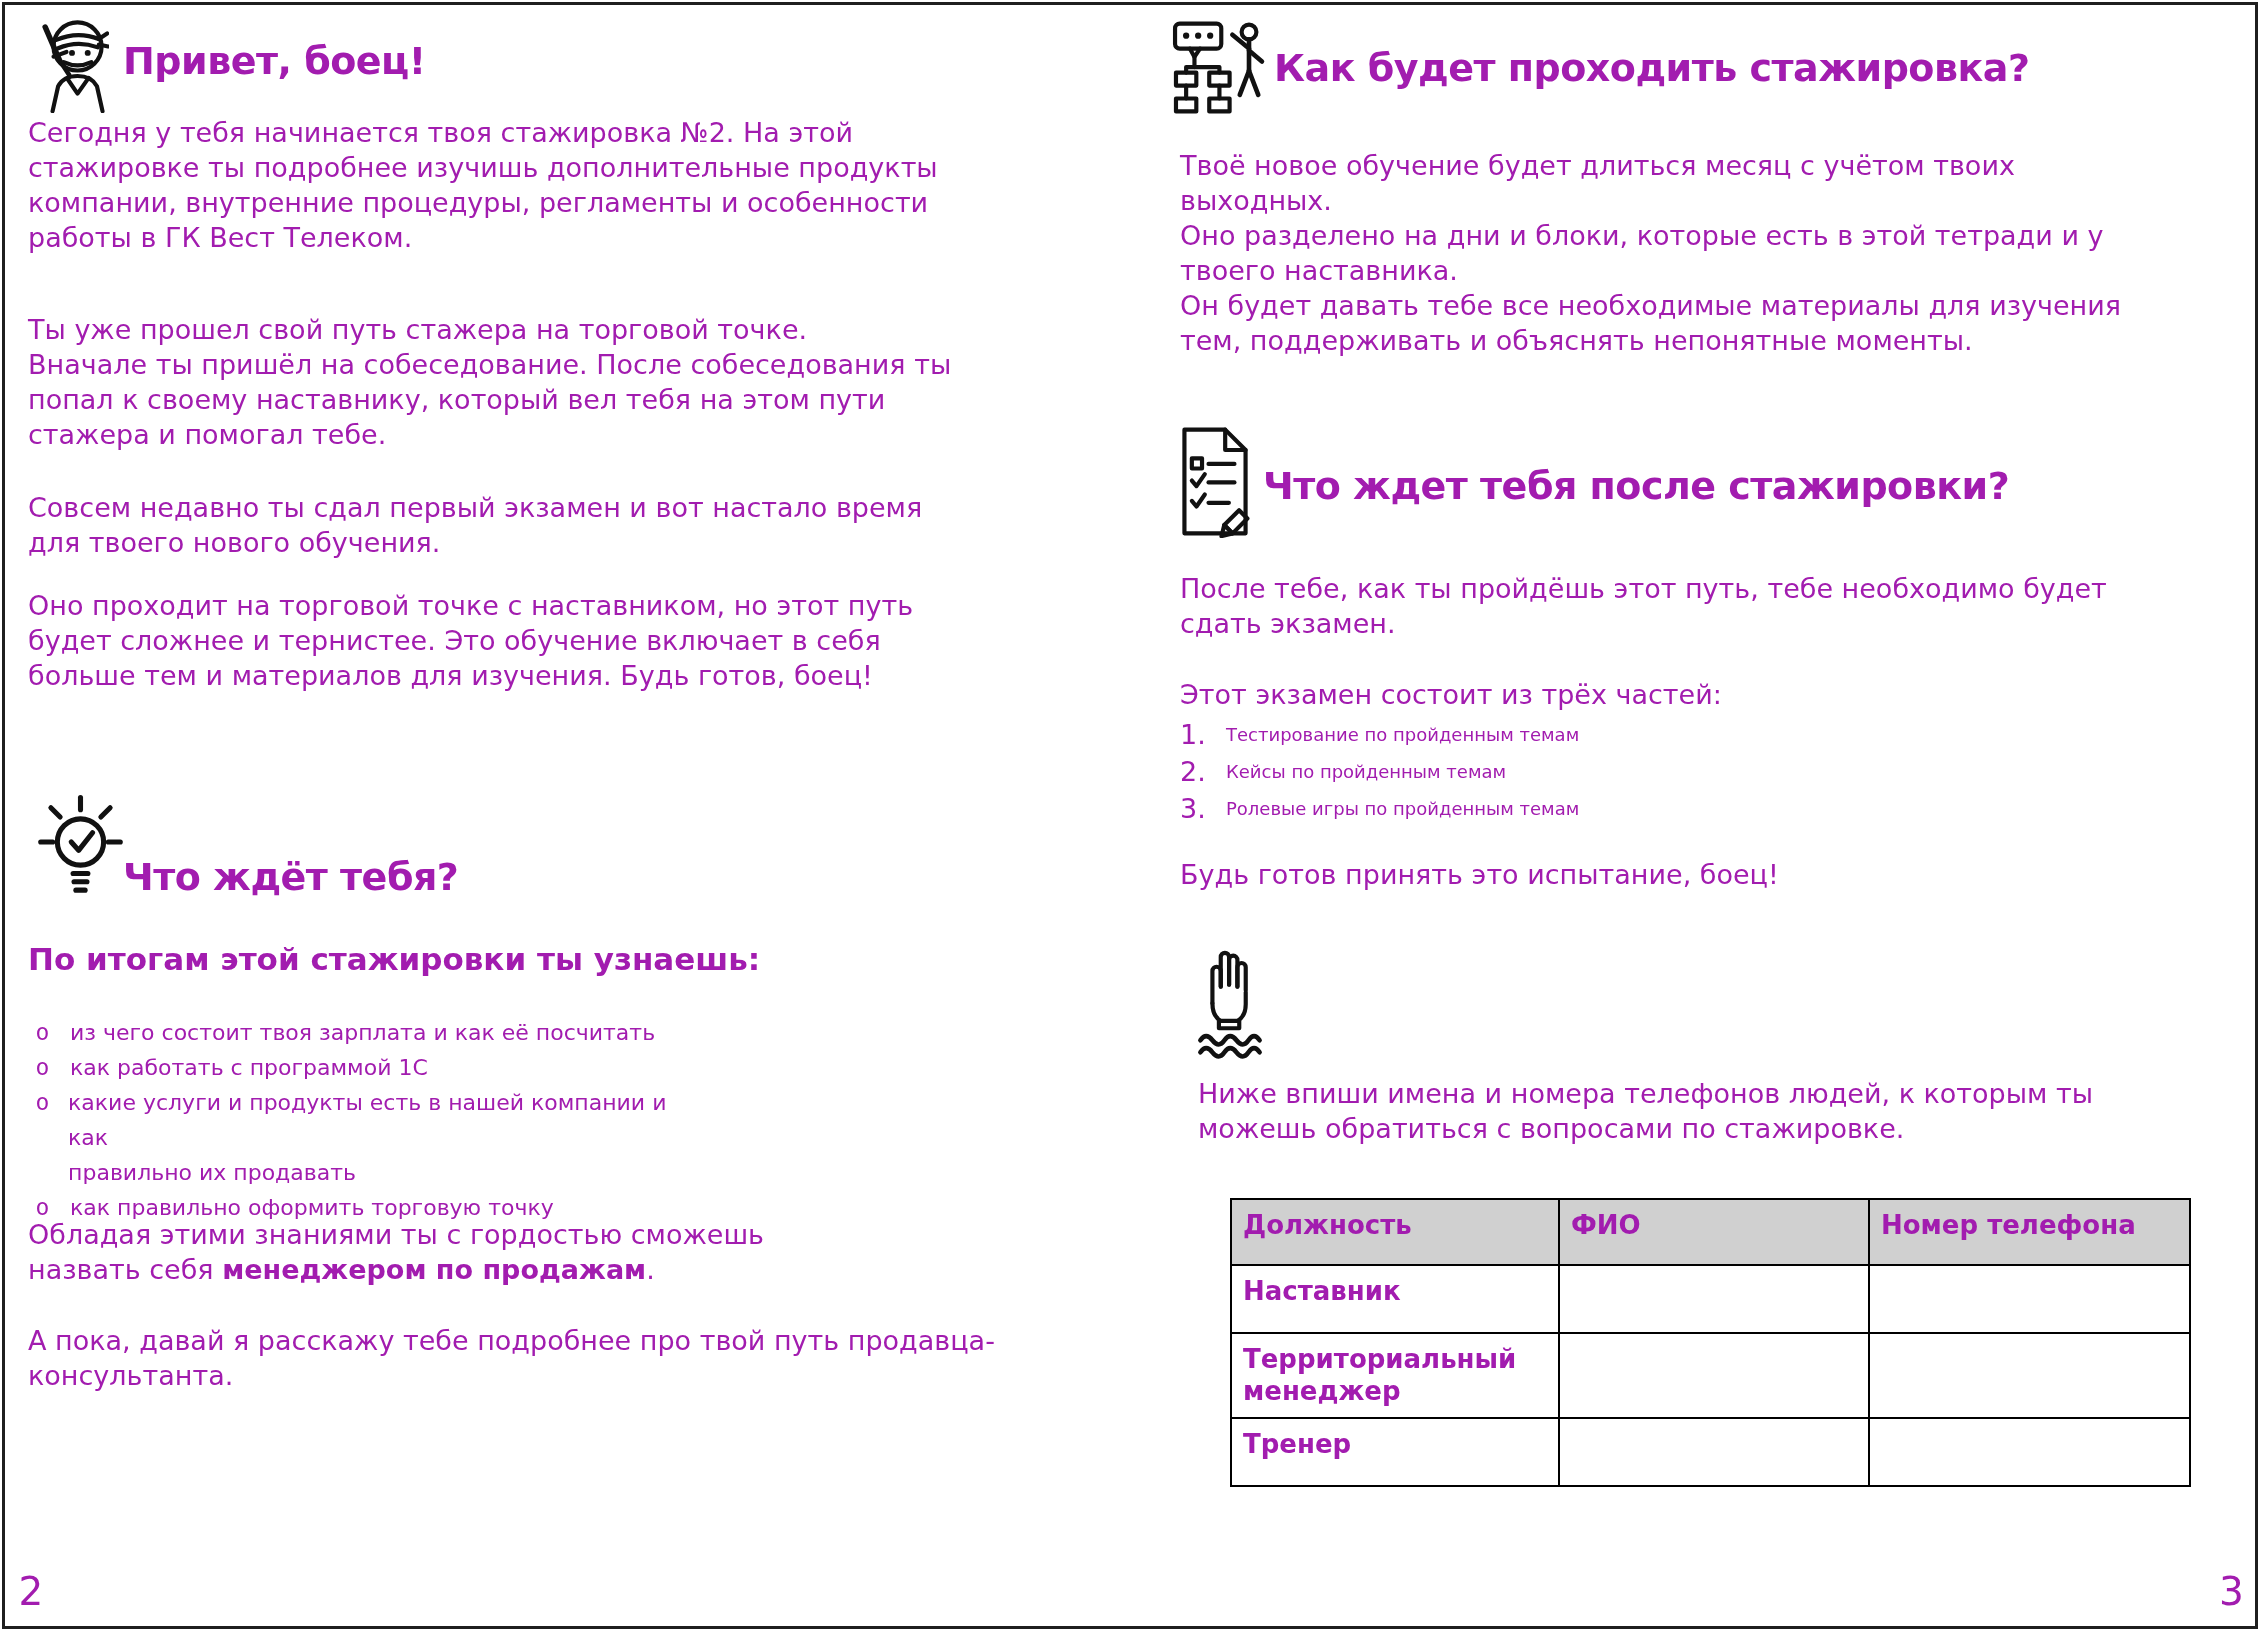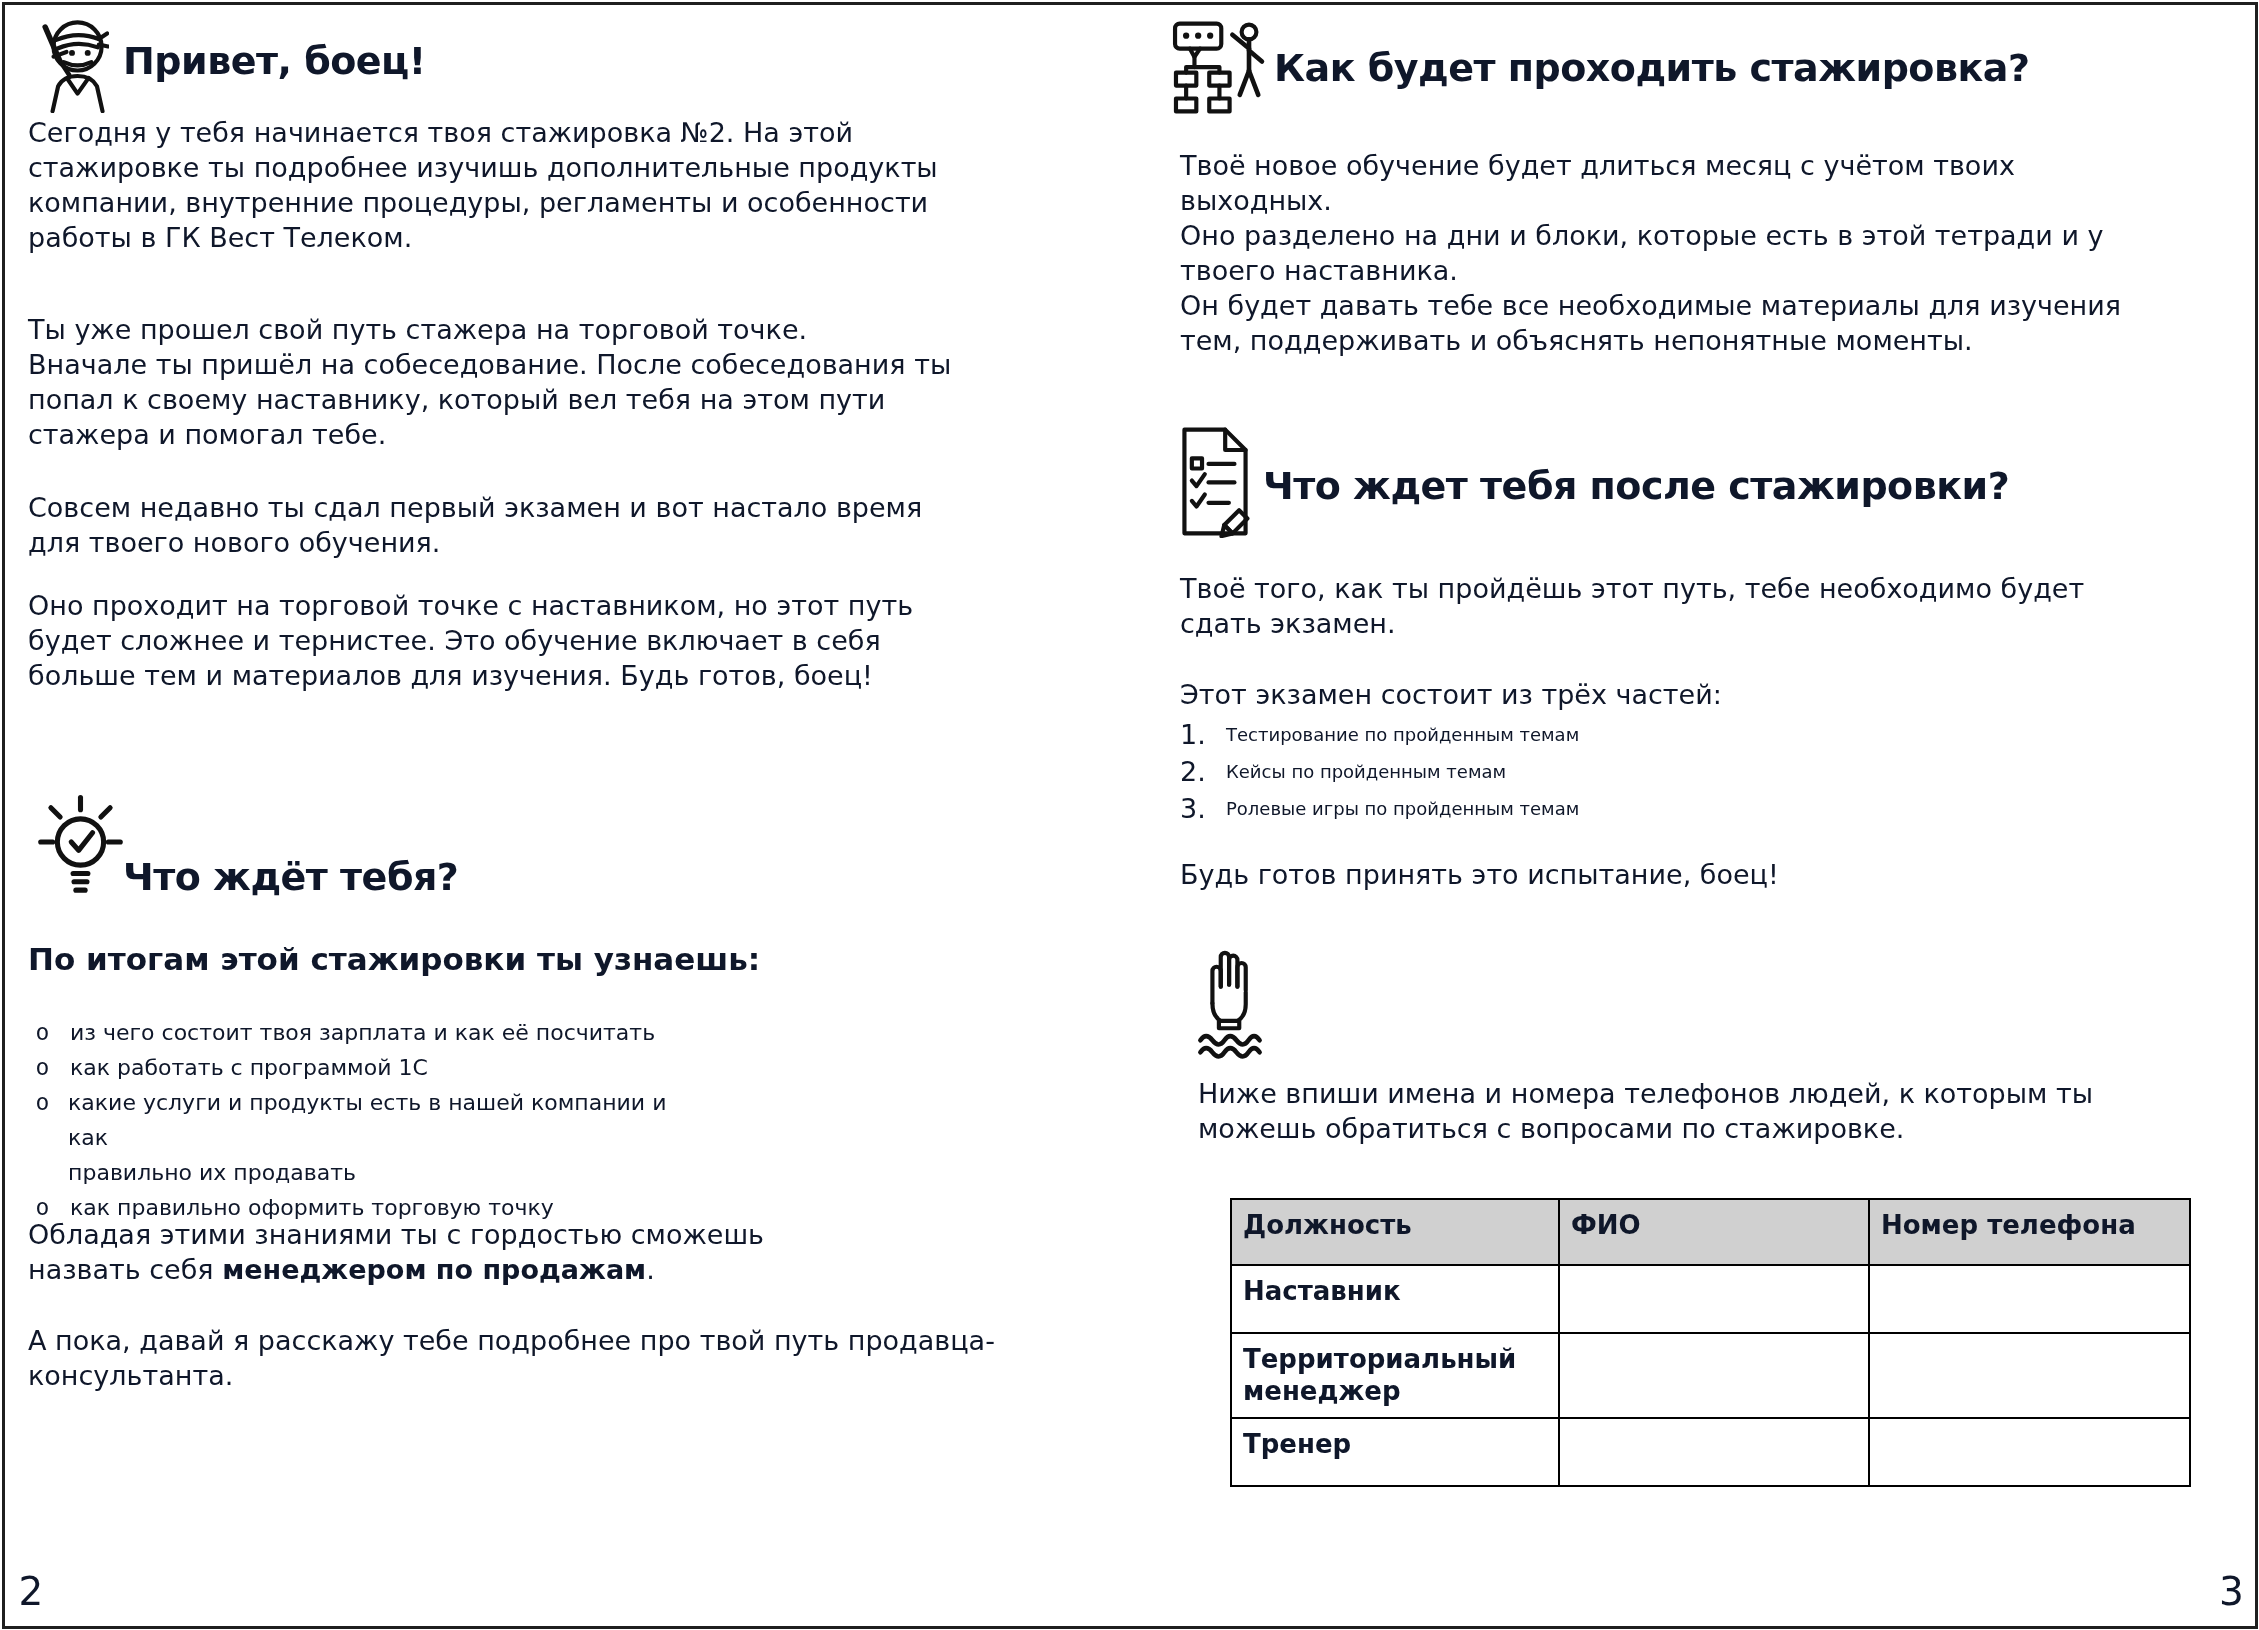--- a/index.html
+++ b/index.html
@@ -1,18 +1,18 @@
 <!DOCTYPE html>
 <html style="font-size:15px"><head>
 <meta charset="utf-8">
 <style>
   html,body{margin:0;padding:0;background:#888;}
   .canvas{
     position:relative;width:2260px;height:1631px;background:#ffffff;
-    font-family:"DejaVu Sans",sans-serif;color:#0f172a;overflow:hidden;
+    font-family:"DejaVu Sans",sans-serif;color:#a21caf;overflow:hidden;
   }
   .frame{position:absolute;inset:1.9px;border:3.7px solid #1f1f1f;pointer-events:none;}
   .abs{position:absolute;}
   .h1{font-size:38px;font-weight:700;letter-spacing:-0.5px;white-space:nowrap;}
   .body-text{font-size:27px;line-height:35px;white-space:pre-line;}
   .lead{font-size:31px;font-weight:700;white-space:nowrap;}
   .bullet-list{display:flex;flex-direction:column;}
   .bullet-item{display:flex;align-items:flex-start;}
   .bullet-marker{width:42px;padding-left:7.4px;box-sizing:border-box;
     font-family:"DejaVu Sans Mono",monospace;font-size:23px;line-height:35px;}
@@ -161,21 +161,21 @@
     <path d="M17,60 l5,6 l9,-13" stroke-width="4.5"></path>
     <path d="M35,62 H63" stroke-width="4.5"></path>
     <path d="M17,82 l5,6 l9,-13" stroke-width="4.5"></path>
     <path d="M35,84 H57" stroke-width="4.5"></path>
     <path d="M52,108 l16,-16 l9,9 l-16,16 z" stroke-width="4.5"></path>
     <path d="M52,108 l-3,12 l12,-3 z" stroke-width="4.5"></path>
   </svg>
 
   <div class="abs h1" style="left:1263px;top:464px;">Что ждет тебя после стажировки?</div>
 
-  <div class="abs body-text" style="left:1180px;top:571px;">Твоё того, как ты пройдёшь этот путь, тебе необходимо будет
+  <div class="abs body-text" style="left:1180px;top:571px;">После тебе, как ты пройдёшь этот путь, тебе необходимо будет
 сдать экзамен.</div>
 
   <div class="abs body-text" style="left:1180px;top:677px;">Этот экзамен состоит из трёх частей:</div>
 
   <div class="abs num-list" style="left:1180px;top:716px;">
     <div class="num-item">
       <span class="num-marker">1.</span>
       <span class="num-text">Тестирование по пройденным темам</span>
     </div>
     <div class="num-item">

